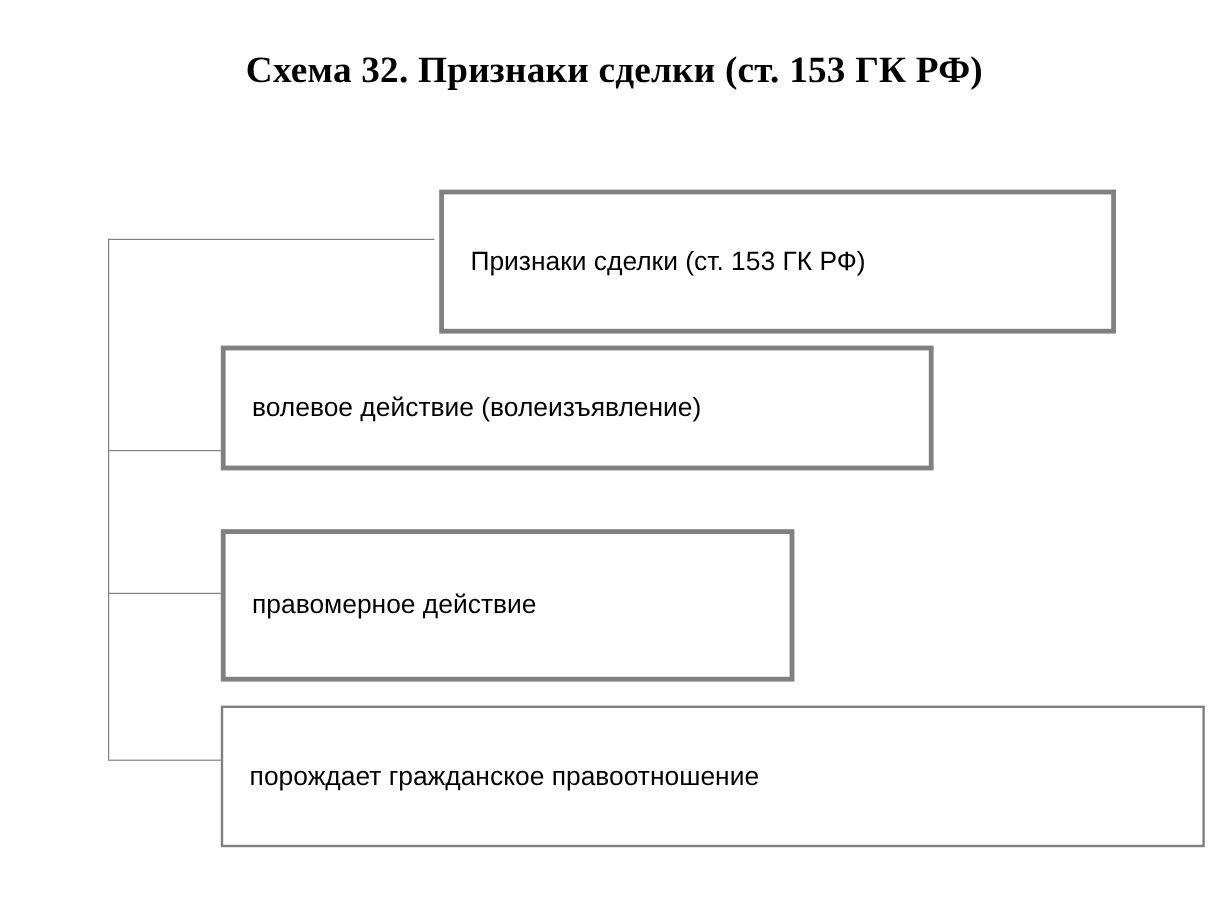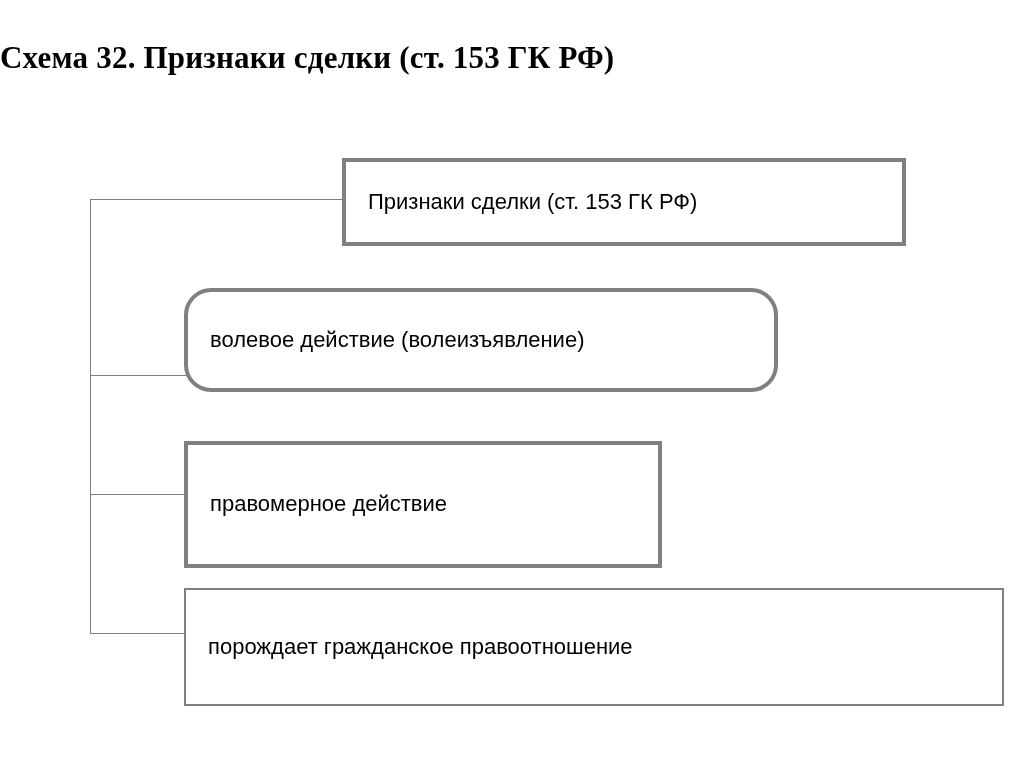--- a/index.html
+++ b/index.html
@@ -17,20 +17,21 @@
     position: relative;
     width: 1024px;
     height: 767px;
     background: #ffffff;
   }
   #title {
     position: absolute;
     left: 0;
     top: 40px;
     width: 1024px;
+    text-align: center;
     font-family: "Liberation Serif", serif;
     font-weight: bold;
     font-size: 31px;
     color: #000000;
     letter-spacing: 0.2px;
   }
 
   
   .conn {
     position: absolute;
@@ -72,25 +73,25 @@
   <div class="conn v" style="left:90px; top:199px; height:434px;"></div>
 
   <div class="conn h" style="left:90px; top:199px; width:272px;"></div>
 
   <div class="conn h" style="left:90px; top:375px; width:96px;"></div>
 
   <div class="conn h" style="left:90px; top:494px; width:96px;"></div>
 
   <div class="conn h" style="left:90px; top:633px; width:96px;"></div>
 
-  <div class="node thick" style="left:342px; top:158px; width:564px; height:88px;">
+  <div class="node thick" style="left:366px; top:158px; width:564px; height:120px;">
     <span class="label">Признаки сделки (ст. 153 ГК РФ)</span>
   </div>
 
-  <div class="node thick" style="left:184px; top:288px; width:594px; height:104px;border-radius:27px;">
+  <div class="node thick" style="left:184px; top:288px; width:594px; height:104px;">
     <span class="label">волевое действие (волеизъявление)</span>
   </div>
 
   <div class="node thick" style="left:184px; top:441px; width:478px; height:127px;">
     <span class="label">правомерное действие</span>
   </div>
 
   <div class="node thin" style="left:184px; top:588px; width:820px; height:118px;">
     <span class="label">порождает гражданское правоотношение</span>
   </div>

